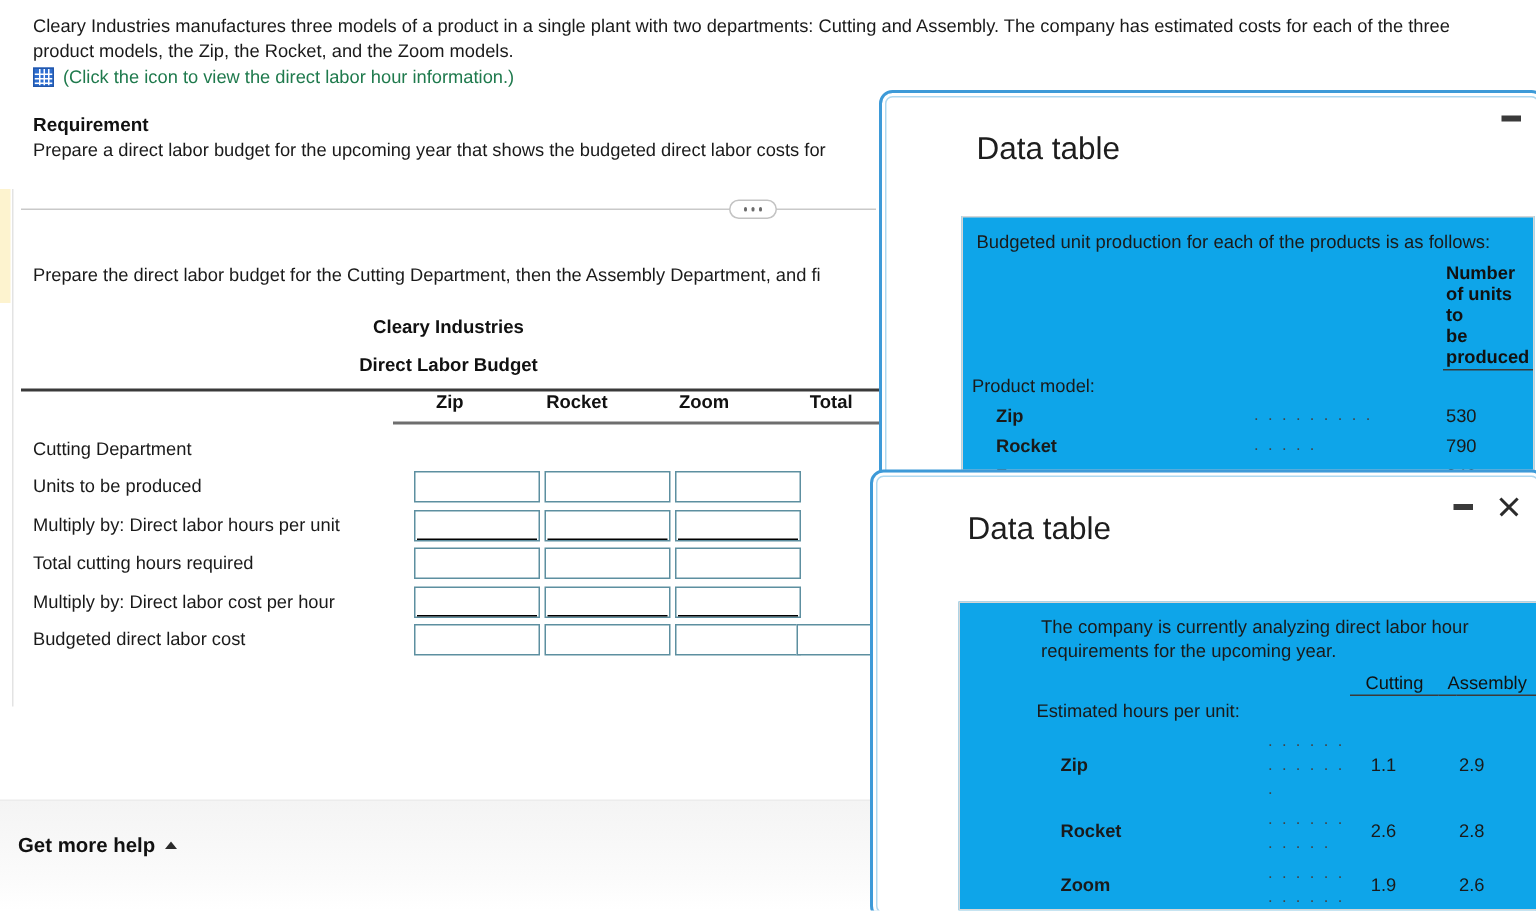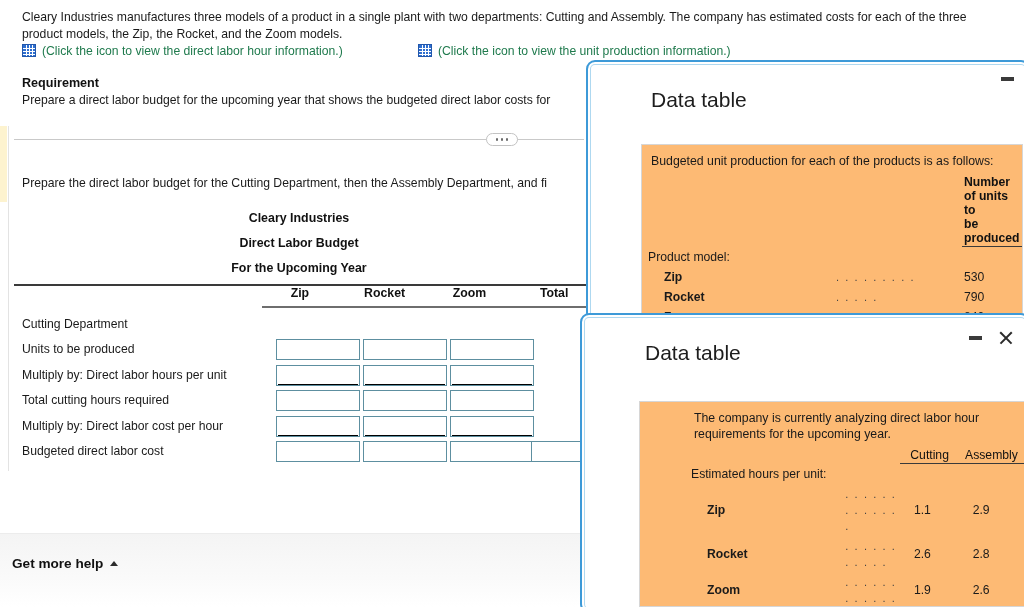--- a/index.html
+++ b/index.html
@@ -22,21 +22,21 @@
   }
 
   
   .stmt {
     position: absolute; left: 22px; top: 9px; width: 985px;
     font-size: 12.2px; line-height: 17px; color: #1a1a1a;
   }
   .icon-links {
     position: absolute; left: 22px; top: 44px; width: 990px; height: 20px;
   }
-  .icon-link { position: absolute; display: flex; align-items: flex-start; gap: 6px; }
+  .icon-link { position: absolute; display: flex; align-items: flex-end; gap: 6px; }
   .icon-link.a { left: 0; }
   .icon-link.b { left: 396px; }
   .grid-icon {
     width: 14px; height: 13px; flex: none;
     background: #2f6fd0;
     border: 1px solid #2257ab;
     position: relative; overflow: hidden;
   }
   .grid-icon::before, .grid-icon::after {
     content: ""; position: absolute; background: #ffffff;
@@ -152,21 +152,21 @@
   .btn-close {
     width: 16px; height: 16px; position: relative; cursor: pointer;
   }
   .btn-close::before, .btn-close::after {
     content: ""; position: absolute; left: 0; top: 7px; width: 16px; height: 1.7px; background: #2b2b2b;
   }
   .btn-close::before { transform: rotate(45deg); }
   .btn-close::after { transform: rotate(-45deg); }
 
   .dbox {
-    position: absolute; border: 1px solid #d6d6d6; background: #fdba74;
+    position: absolute; border: 1px solid #d6d6d6; background: #0ea5e9;
   }
   .dbox1 { left: 53px; top: 82px; width: 382px; height: 170px; }
   .dbox2 { left: 57px; top: 86px; width: 386px; height: 206px; padding-left: 45px; }
 
   .dintro {
     font-size: 12.3px; color: #1a1a1a; line-height: 16px; padding: 8px 9px 0 9px;
   }
   .dtbl { width: 100%; border-collapse: collapse; font-size: 12.2px; color: #1a1a1a; }
   .dtbl .rule-bot td { border-top: 1.6px solid #3a3a3a; height: 2px; padding: 0; }
   .dtbl th {
@@ -189,44 +189,39 @@
   <div class="yellow-strip"></div>
   <div class="left-rule"></div>
 
   <div class="stmt">Cleary Industries manufactures three models of a product in a single plant with two departments: Cutting and Assembly. The company has estimated costs for each of the three product models, the Zip, the Rocket, and the Zoom models.</div>
 
   <div class="icon-links">
     <div class="icon-link a">
       <span class="grid-icon"></span>
       <span class="lbl">(Click the icon to view the direct labor hour information.)</span>
     </div>
-    <div class="icon-link b">
-      <span class="grid-icon"></span>
-      <span class="lbl">(Click the icon to view the unit production information.)</span>
-    </div>
   </div>
 
   <div class="req-title">Requirement</div>
   <div class="req-body">Prepare a direct labor budget for the upcoming year that shows the budgeted direct labor costs for</div>
 
   <div class="divider-wrap">
     <div class="line"></div>
     <div class="dots-pill">
       <i></i>
       <i></i>
       <i></i>
     </div>
   </div>
 
   <div class="instruction">Prepare the direct labor budget for the Cutting Department, then the Assembly Department, and fi</div>
 
   <div class="budget">
     <div class="ttl">Cleary Industries</div>
     <div class="ttl">Direct Labor Budget</div>
-    <div class="ttl">For the Upcoming Year</div>
     <div class="hdr-rule"></div>
     <div class="col-head">
       <div class="ch">Zip</div>
       <div class="ch">Rocket</div>
       <div class="ch">Zoom</div>
       <div class="ch">Total</div>
       <div class="sub-rule"></div>
     </div>
 
     <div class="rows">

